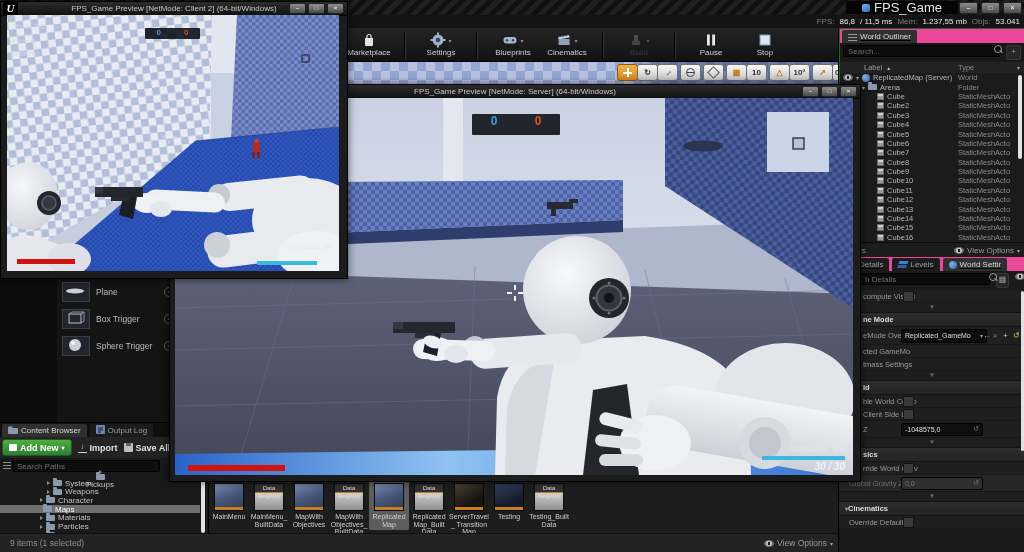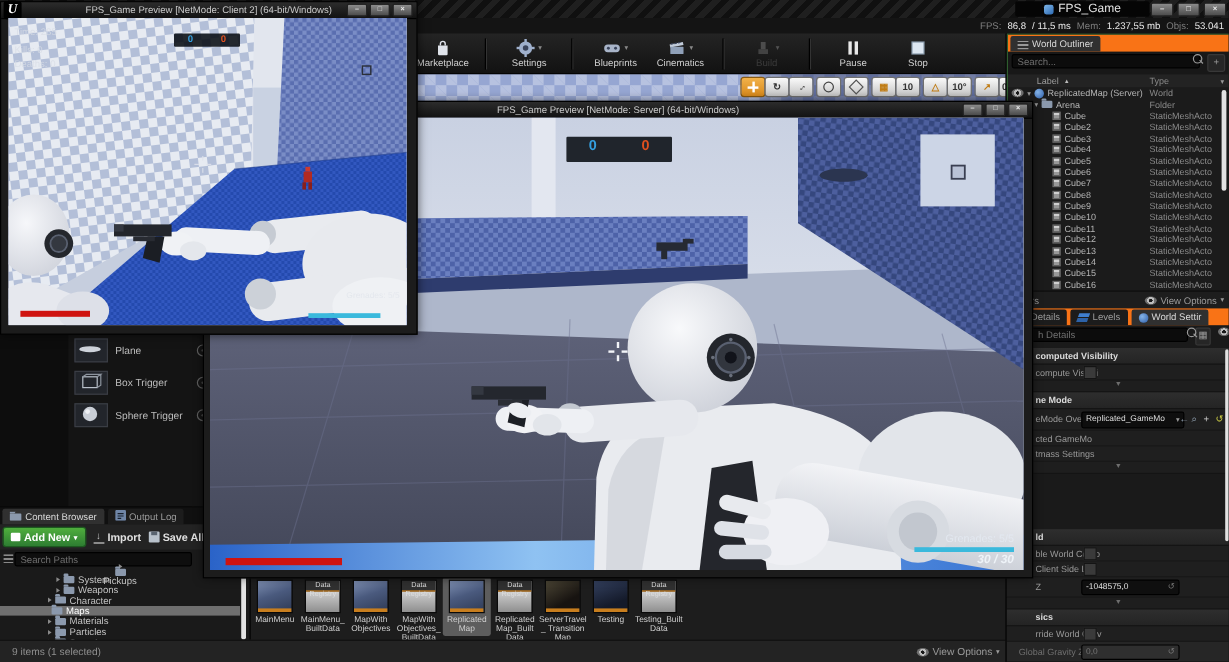--- a/index.html
+++ b/index.html
@@ -3,21 +3,21 @@
 <meta charset="utf-8">
 <style>
   html,body{margin:0;padding:0;background:#000;}
   body{font-family:"Liberation Sans",sans-serif;-webkit-font-smoothing:antialiased;}
   #stage{position:relative;width:1024px;height:552px;background:#1a1a1a;overflow:hidden;}
   .abs{position:absolute;}
   
   .topbar{left:0;top:0;width:1024px;height:15px;
     background:repeating-linear-gradient(135deg,#1f1f1f 0 5px,#101010 5px 10px);}
   .app-pill{left:846px;top:1px;width:112px;height:13px;background:#050505;border-radius:2px;
-    display:flex;align-items:center;justify-content:center;gap:4px;color:#e3e3e3;font-size:10px;}
+    display:flex;align-items:center;justify-content:center;gap:4px;color:#e3e3e3;font-size:13px;}
   .proj-icon{width:8px;height:8px;border-radius:2px;background:linear-gradient(145deg,#7fb6e8,#2d6bb4);}
   .winbtns{display:flex;gap:3px;}
   .winbtn{width:17px;height:10px;border:1px solid #222;border-radius:2px;
     background:linear-gradient(#8d8d8d,#4a4a4a);color:#e8e8e8;font-size:6.5px;line-height:9px;text-align:center;font-weight:bold;}
   .statsbar{left:0;top:15px;width:1024px;height:13px;background:#141414;color:#bdbdbd;font-size:8px;
     display:flex;justify-content:flex-end;align-items:center;gap:5px;padding-right:4px;box-sizing:border-box;}
   .statsbar .lab{color:#7d7d7d;}
   .statsbar .val{color:#e8e8e8;font-weight:normal;}
   
   .main-toolbar{left:170px;top:28px;width:668px;height:34px;background:linear-gradient(#242424,#121212);
@@ -47,21 +47,21 @@
   .i-plus{width:9px;height:9px;position:relative;}
   .i-plus::before{content:"";position:absolute;left:4px;top:0;width:1.6px;height:9px;background:#fff;}
   .i-plus::after{content:"";position:absolute;left:0;top:4px;width:9px;height:1.6px;background:#fff;}
   .i-globe{width:9px;height:9px;border:1px solid #444;border-radius:50%;box-sizing:border-box;
     background:linear-gradient(#0000 45%,#444 45% 55%,#0000 55%);}
   .i-cam{width:10px;height:7px;background:#444;border-radius:1px;position:relative;}
   .i-cam::after{content:"";position:absolute;left:3px;top:1.5px;width:4px;height:4px;border-radius:50%;background:#bbb;}
   
   .dock{left:838px;top:28px;width:186px;height:524px;background:#161616;border-left:1px solid #000;}
   .outliner{position:absolute;left:0;top:0;width:186px;height:229px;border:1px solid #2f5d2f;box-sizing:border-box;background:#181818;}
-  .tabstrip{height:14px;background:#f97316;display:flex;}
+  .tabstrip{height:14px;background:#ec4899;display:flex;text-decoration:underline;}
   .dtab{display:flex;align-items:center;gap:3px;padding:0 6px;font-size:8px;color:#9a9a9a;background:#1c1c1c;margin:1px 1px 0 2px;border-radius:2px 2px 0 0;}
   .dtab.on{background:#303030;color:#d8d8d8;}
   .srow{display:flex;align-items:flex-start;gap:6px;padding:2px 3px;}
   .sbox{flex:1;height:12px;background:#0c0c0c;border:1px solid #000;border-radius:2px;color:#cfcfcf;
     font-size:8px;padding:0 14px 0 4px;box-sizing:border-box;outline:none;}
   .sbox::placeholder{color:#6f6f6f;}
   .i-mag{width:6px;height:6px;border:1.2px solid #999;border-radius:50%;position:relative;flex:none;}
   .i-mag::after{content:"";position:absolute;left:4px;top:5px;width:4px;height:1.2px;background:#999;transform:rotate(45deg);}
   .mag-in{position:absolute;right:22px;}
   .sqbtn{width:13px;height:13px;background:#262626;border:1px solid #383838;border-radius:2px;color:#9a9a9a;
@@ -682,23 +682,20 @@
             <span>World Settir</span>
           </span>
         </div>
       <div class="srow">
         <input class="sbox" style="padding-left: 22px;" placeholder="h Details">
         <span class="i-mag mag-in" style="right:28px;"></span>
         <span class="sqbtn" style="width:11px;">▦</span>
         <span class="i-eye" style="flex:none;"></span>
       </div>
       <div id="detailsSections">
-          <div class="d-sec-h" style="padding-left: 24px;">
-            <span>computed Visibility</span>
-          </div>
           <div class="d-row" style="padding-left: 24px; min-height: 12px;">
             <span>compute Visibili</span>
             <span class="chk"></span>
           </div>
           <div class="d-collapse">▼</div>
           <div class="d-sec-h" style="padding-left: 24px;">
             <span>ne Mode</span>
           </div>
           <div class="d-row" style="padding-left: 24px; min-height: 17px;">
             <span>eMode Overrid</span>
@@ -711,21 +708,21 @@
             <span class="mini" style="position: absolute; left: 164px; color: rgb(207, 207, 207);">+</span>
             <span class="mini" style="position: absolute; left: 174px; color: rgb(207, 207, 69);">↺</span>
           </div>
           <div class="d-row" style="padding-left: 24px;">
             <span>cted GameMo</span>
           </div>
           <div class="d-row" style="padding-left: 24px;">
             <span>tmass Settings</span>
           </div>
           <div class="d-collapse">▼</div>
-          <div class="d-sec-h" style="padding-left: 24px; margin-top: 46px;">
+          <div class="d-sec-h" style="padding-left: 24px;">
             <span>ld</span>
           </div>
           <div class="d-row" style="padding-left: 24px; min-height: 12px;">
             <span>ble World Comp</span>
             <span class="chk"></span>
           </div>
           <div class="d-row" style="padding-left: 24px; min-height: 12px;">
             <span>Client Side Lev</span>
             <span class="chk"></span>
           </div>

